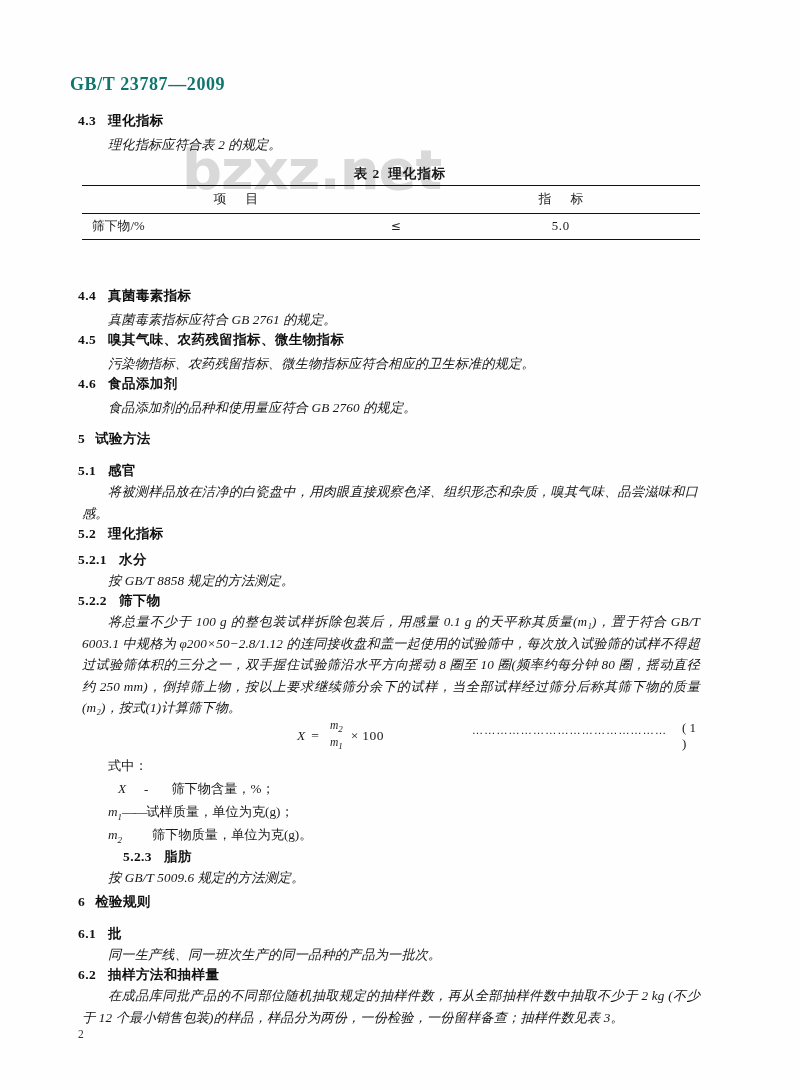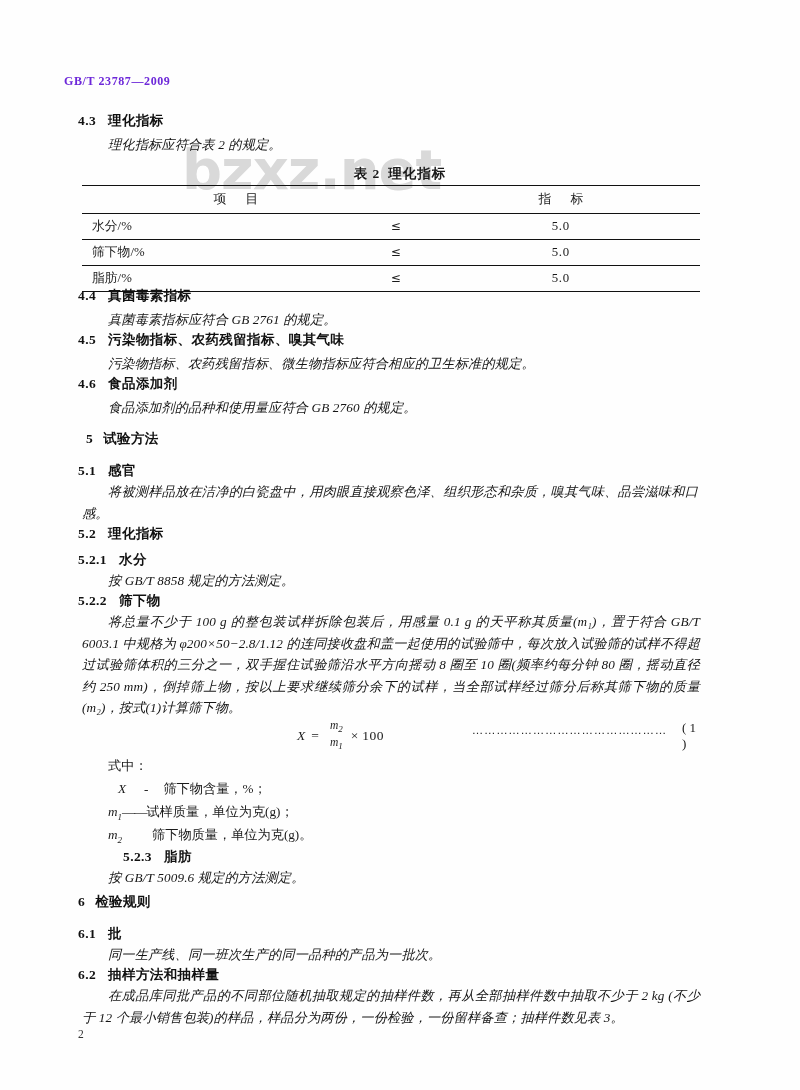--- a/index.html
+++ b/index.html
@@ -45,27 +45,27 @@
     position: absolute;
     left: 0;
     top: 0;
     width: 800px;
     z-index: 2;
   }
 
   
   .std-header {
     position: absolute;
-    left: 64px;
+    left: 70px;
     top: 74px;
     font-family: "Liberation Serif", serif;
     font-weight: bold;
-    font-size: 12px;
+    font-size: 18px;
     letter-spacing: 0.6px;
-    color: #6d28d9;
+    color: #0f766e;
   }
 
   
   .clause {
     position: absolute;
     font-weight: bold;
     font-size: 13.5px;
     color: #111;
     letter-spacing: 0.4px;
     white-space: nowrap;
@@ -248,53 +248,43 @@
     <table class="spec">
       <thead>
         <tr>
           <th class="col-item"><span class="hdr-sp">项  目</span></th>
           <th class="col-op"></th>
           <th class="col-val"><span class="hdr-sp">指  标</span></th>
         </tr>
       </thead>
       <tbody>
         <tr>
-          <td class="col-item">水分/%</td>
-          <td class="col-op"><span class="op-sym">≤</span></td>
-          <td class="col-val"><span class="val-num">5.0</span></td>
-        </tr>
-        <tr>
           <td class="col-item">筛下物/%</td>
-          <td class="col-op"><span class="op-sym">≤</span></td>
-          <td class="col-val"><span class="val-num">5.0</span></td>
-        </tr>
-        <tr>
-          <td class="col-item">脂肪/%</td>
           <td class="col-op"><span class="op-sym">≤</span></td>
           <td class="col-val"><span class="val-num">5.0</span></td>
         </tr>
       </tbody>
     </table>
 
     <div class="clause" style="left:78px; top:287px;">
       <span class="num">4.4</span><span class="ttl">真菌毒素指标</span>
     </div>
     <div class="para indent" style="left:82px; top:309px; width:616px;">真菌毒素指标应符合 GB 2761 的规定。</div>
 
     <div class="clause" style="left:78px; top:331px;">
-      <span class="num">4.5</span><span class="ttl">污染物指标、农药残留指标、嗅其气味</span>
+      <span class="num">4.5</span><span class="ttl">嗅其气味、农药残留指标、微生物指标</span>
     </div>
     <div class="para indent" style="left:82px; top:353px; width:616px;">污染物指标、农药残留指标、微生物指标应符合相应的卫生标准的规定。</div>
 
     <div class="clause" style="left:78px; top:375px;">
       <span class="num">4.6</span><span class="ttl">食品添加剂</span>
     </div>
     <div class="para indent" style="left:82px; top:397px; width:616px;">食品添加剂的品种和使用量应符合 GB 2760 的规定。</div>
 
-    <div class="clause lvl1" style="left:78px; top:430px;margin-left:8px;">
+    <div class="clause lvl1" style="left:78px; top:430px;">
       <span class="num">5</span><span class="ttl">试验方法</span>
     </div>
 
     <div class="clause" style="left:78px; top:462px;">
       <span class="num">5.1</span><span class="ttl">感官</span>
     </div>
     <div class="para indent" style="left:82px; top:481px; width:616px;">将被测样品放在洁净的白瓷盘中，用肉眼直接观察色泽、组织形态和杂质，嗅其气味、品尝滋味和口感。</div>
 
     <div class="clause" style="left:78px; top:525px;">
       <span class="num">5.2</span><span class="ttl">理化指标</span>
@@ -321,21 +311,21 @@
         <span class="mul">×</span>
         <span class="hundred">100</span>
       </div>
       <div class="dots">…………………………………………</div>
       <div class="eqno">( 1 )</div>
     </div>
 
     <div class="legend-head" style="top:757px;">式中：</div>
 
     <div class="legend-item" style="left:118px; top:780px;">
-      <span class="sym" style="width:26px;">X</span><span class="dash">-</span><span class="txt" style="margin-left:16px;">筛下物含量，%；</span>
+      <span class="sym" style="width:26px;">X</span><span class="dash">-</span><span class="txt" style="margin-left:24px;">筛下物含量，%；</span>
     </div>
 
     <div class="legend-item" style="left:108px; top:803px;">
       <span class="sym"><i>m</i><sub class="m">1</sub></span><span class="dash">——</span><span class="txt">试样质量，单位为克(g)；</span>
     </div>
 
     <div class="legend-item" style="left:108px; top:826px;">
       <span class="sym" style="width:28px; display:inline-block;"><i>m</i><sub class="m">2</sub></span><span class="txt" style="margin-left:16px;">筛下物质量，单位为克(g)。</span>
     </div>
 

